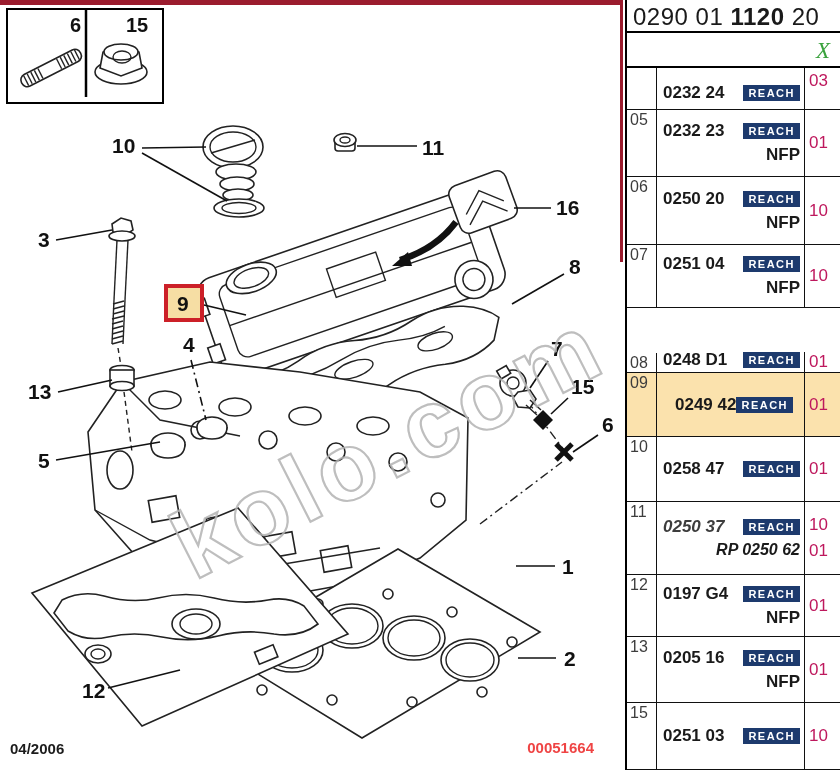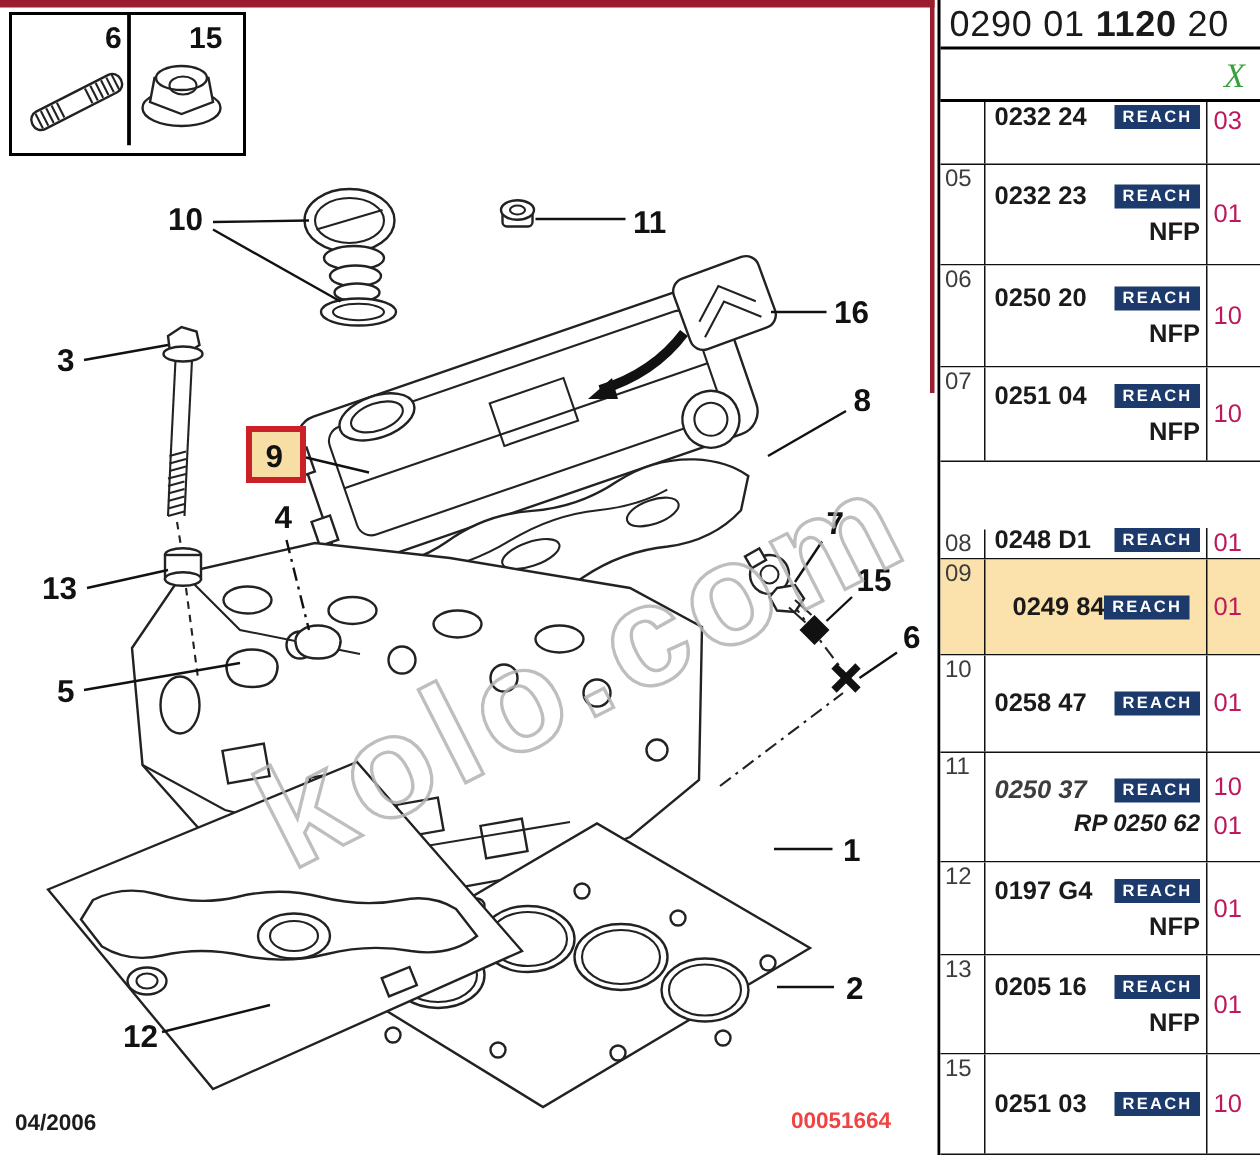--- a/index.html
+++ b/index.html
@@ -39,21 +39,21 @@
   .l1{display:flex;justify-content:space-between;align-items:center;}
   .ref{font-weight:bold;font-size:17px;color:#1a1a1a;white-space:nowrap;}
   .ref.it{font-weight:bold;font-style:italic;color:#3d3d3d;}
   .l2{text-align:right;font-weight:bold;font-size:17px;color:#1a1a1a;margin-top:4px;}
   .l2.rp{font-style:italic;font-size:16px;white-space:nowrap;}
   .reach{background:#1d3a6d;color:#fff;font-weight:bold;font-size:11px;
       letter-spacing:1.5px;padding:3px 5px 2px 5px;line-height:1;flex:none;}
   .c-qty{width:36px;border-left:1.5px solid #111;box-sizing:border-box;
       font-size:17px;color:#be185d;padding:0 0 0 4px;display:flex;flex-direction:column;justify-content:center;}
   .c-qty .q2{margin-top:6px;}
-  .prow.top-cut .c-main{justify-content:flex-start;padding-top:0;}
+  .prow.top-cut .c-main{justify-content:flex-start;padding-top:15px;}
   .prow.top-cut .c-qty{justify-content:flex-start;padding-top:3px;}
 </style>
 </head>
 <body>
 
 <div class="diagram-pane">
   <div class="red-topbar"></div>
   <div class="red-vline"></div>
 
   <svg width="625" height="770" viewBox="0 0 625 770">
@@ -352,21 +352,21 @@
     <div class="c-qty">
       <div class="q1">01</div>
 
     </div>
   </div>
 
   <div class="prow hl" style="height: 64px;">
     <div class="c-num">09</div>
     <div class="c-main">
       <div class="l1">
-        <span class="ref">0249 84</span>
+        <span class="ref">0249 42</span>
         <span class="reach">REACH</span>
       </div>
 
     </div>
     <div class="c-qty">
       <div class="q1">01</div>
 
     </div>
   </div>
 

